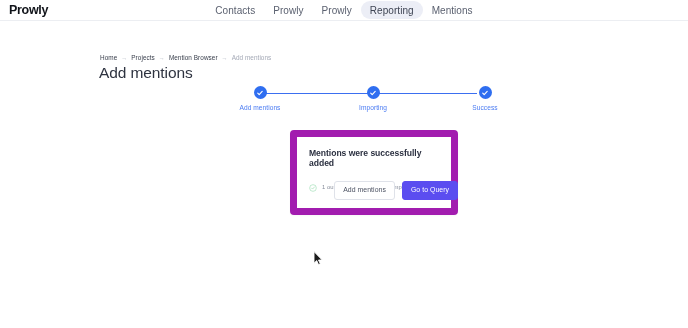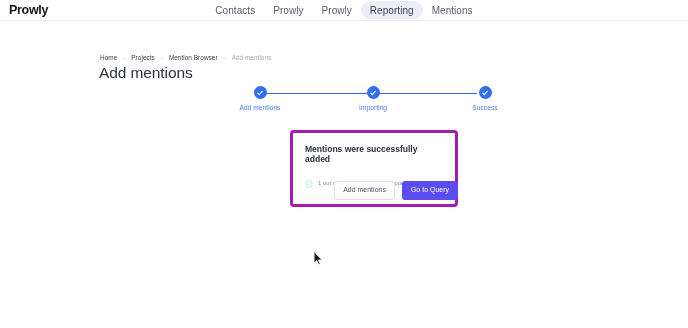--- a/index.html
+++ b/index.html
@@ -154,21 +154,21 @@
     letter-spacing: 0.05px;
   }
 
   
   .card {
     position: absolute;
     left: 290px;
     top: 109px;
     width: 168px;
     background: #ffffff;
-    border: 3px solid #a21caf;
+    border: 7px solid #a21caf;
     border-radius: 4px;
     padding: 11px 12px 12px 12px;
     box-shadow: 0 1px 2px rgba(25,30,50,0.035);
   }
 
   .card-title {
     font-size: 8.6px;
     font-weight: bold;
     color: #2b3040;
     letter-spacing: -0.05px;

